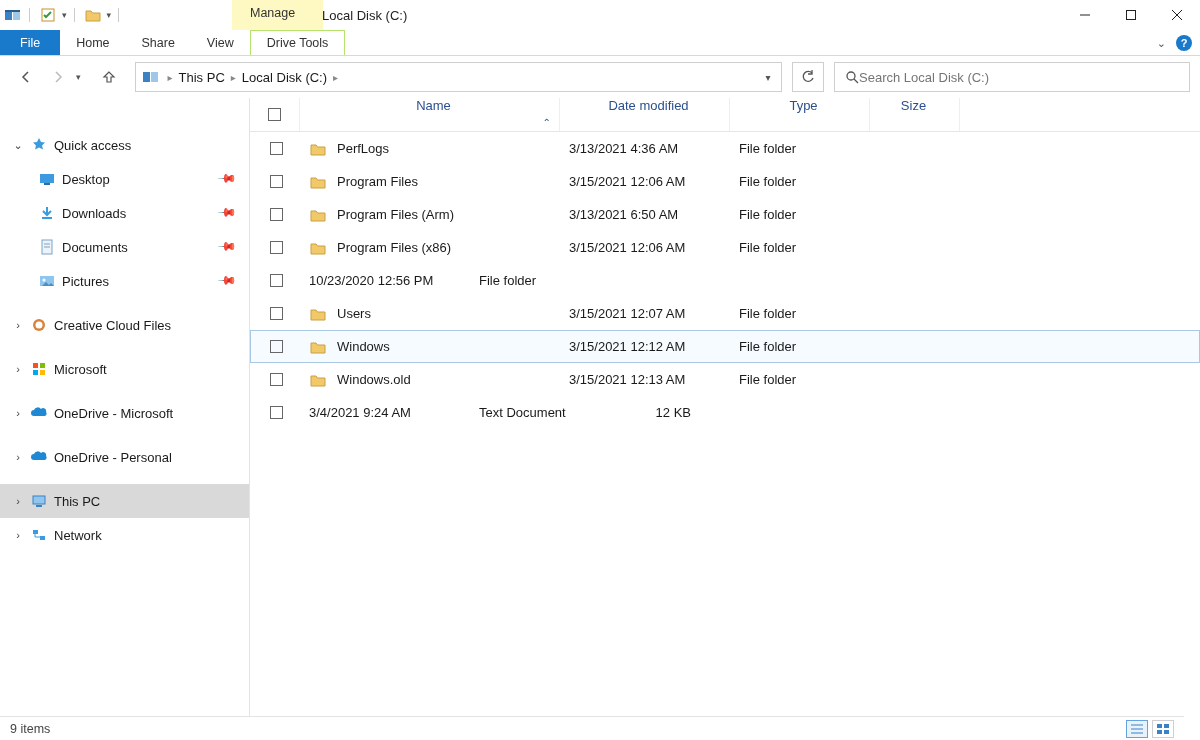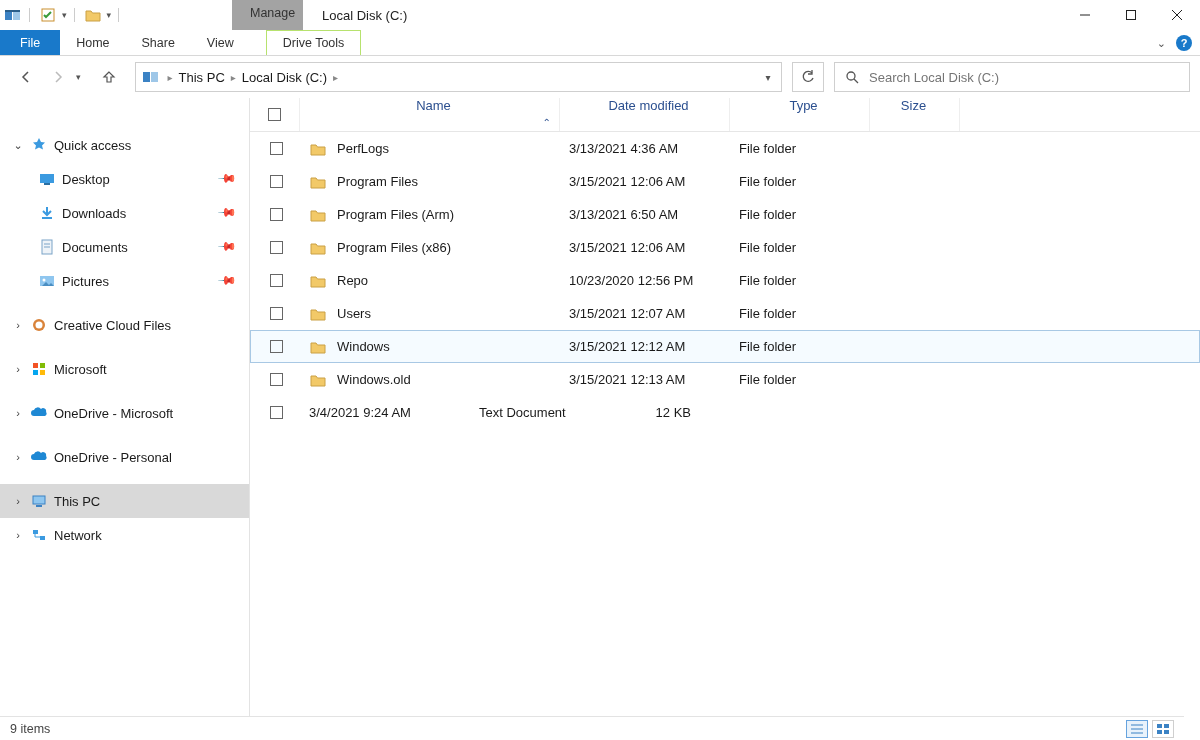--- a/index.html
+++ b/index.html
@@ -38,24 +38,24 @@
     display:inline-flex; align-items:center; justify-content:center;
     width:22px; height:22px;
   }
   .titlebar-context {
     position:absolute;
     left:232px; top:0;
     height:30px;
     display:flex; align-items:stretch;
   }
   .context-tab {
-    background:#a3a3a3;
+    background:#fef9c3;
     color:#333;
     font-size:12.5px;
-    padding: 6px 8px 0 18px;
+    padding: 6px 28px 0 18px;
   }
   .title-text {
     position:absolute;
     left:322px; top:0;
     height:30px;
     display:flex; align-items:center;
     font-size:13px;
     color:#222;
   }
   .win-controls {
@@ -87,21 +87,21 @@
     background:#1979ca;
     color:#fff;
     padding:12px 20px;
   }
   .ribbon-tab.drivetools {
     background:#fff;
     border-left:1px solid #b7e26e;
     border-right:1px solid #b7e26e;
     border-top:1px solid #b7e26e;
     position:relative;
-    margin-left:16px;
+    margin-left:0;
   }
   .ribbon-right {
     position:absolute; right:8px; top:0;
     height:26px;
     display:flex; align-items:center; gap:10px;
   }
   .help-circle {
     width:16px; height:16px;
     border-radius:50%;
     background:#1979ca; color:#fff;
@@ -154,21 +154,20 @@
     display:flex;align-items:center;justify-content:center;
     color:#555; font-size:14px;
   }
   .searchbox {
     width:356px; height:30px;
     border:1px solid #cfcfcf;
     display:flex; align-items:center;
     color:#888;
     margin-left:6px;
     padding-left:10px;
-    gap:10px;
   }
   .search-lens { color:#555; font-size:14px; }
   .searchbox input {
     border:none; outline:none;
     font-family:inherit; font-size:13px;
     color:#888; background:transparent;
     flex:1;
   }
 
   
@@ -606,28 +605,20 @@
             <span>Program Files (x86)</span>
           </div>
           <div class="col-date">3/15/2021 12:06 AM</div>
           <div class="col-type">File folder</div>
           <div class="col-size"></div>
         </div>
         <div class="row">
           <div class="col-check">
             <span class="chk"></span>
           </div>
-          <div class="col-name">
-            <span class="file-icon">
-              <svg width="16" height="14" viewBox="0 0 16 14">
-                <path d="M1 3 h5 l1.5 2 H15 v8 H1 z" fill="#f2c968" stroke="#caa045"></path>
-              </svg>
-            </span>
-            <span>Repo</span>
-          </div>
           <div class="col-date">10/23/2020 12:56 PM</div>
           <div class="col-type">File folder</div>
           <div class="col-size"></div>
         </div>
         <div class="row">
           <div class="col-check">
             <span class="chk"></span>
           </div>
           <div class="col-name">
             <span class="file-icon">

